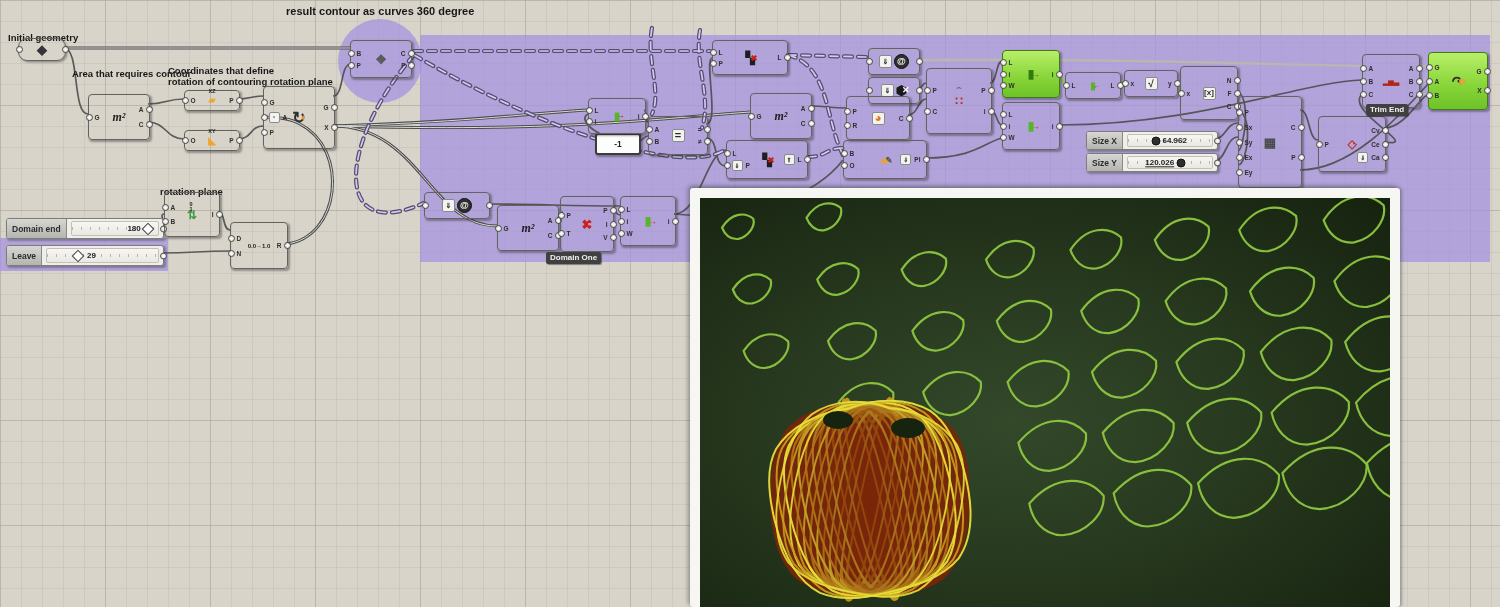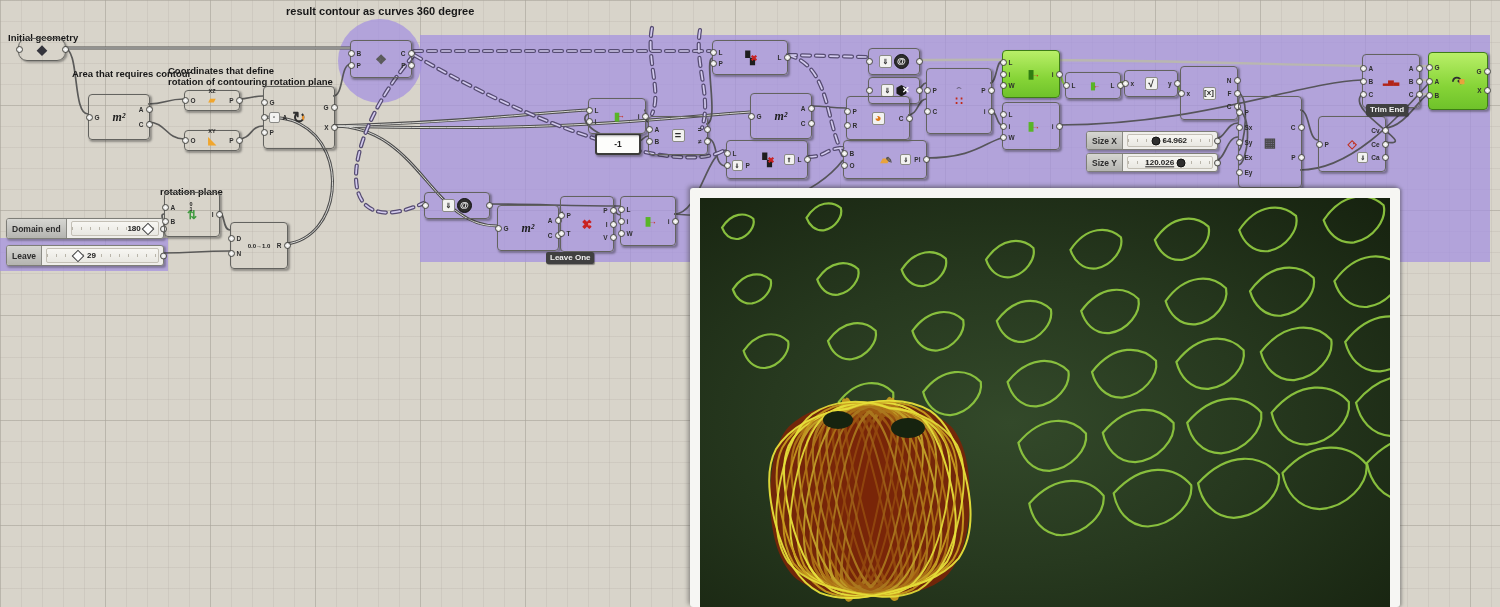--- a/index.html
+++ b/index.html
@@ -150,21 +150,21 @@
 </svg>
 
 <div id="gen-root">
     <div class="glabel" style="left: 286px; top: 5px; font-size: 11px;">result contour as curves 360 degree</div>
     <div class="glabel" style="left: 8px; top: 32px; font-size: 9.5px;">Initial geometry</div>
     <div class="glabel" style="left: 72px; top: 68px; font-size: 9.5px;">Area that requires contour</div>
     <div class="glabel" style="left: 168px; top: 65px; font-size: 9.5px;">Coordinates that define
 rotation of contouring</div>
     <div class="glabel" style="left: 270px; top: 76px; font-size: 9.5px;">rotation plane</div>
     <div class="glabel" style="left: 160px; top: 186px; font-size: 9.5px;">rotation plane</div>
-    <div class="tag" style="left: 546px; top: 252px;">Leave One</div>
+    <div class="tag" style="left: 546px; top: 252px;">Domain One</div>
     <div class="tag" style="left: 1366px; top: 104px;">Trim End</div>
     <div class="panel" style="left: 595px; top: 133px; width: 42px; height: 18px;">-1</div>
     <div class="slider" style="left: 6px; top: 218px; width: 156px; height: 19px;">
       <div class="sname">Domain end</div>
       <div class="strack">
         <div class="sknob" style="left: 88%;"></div>
         <div class="sval" style="right: 20%;">180</div>
       </div>
       <div class="nub" style="position: absolute; right: -4px; top: 50%; transform: translateY(-50%);"></div>
     </div>

